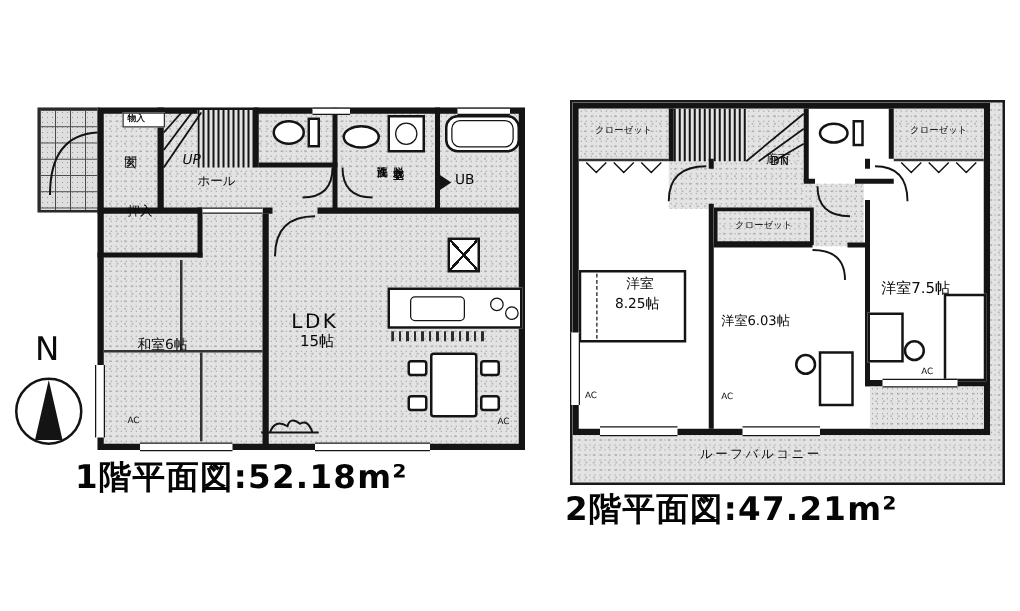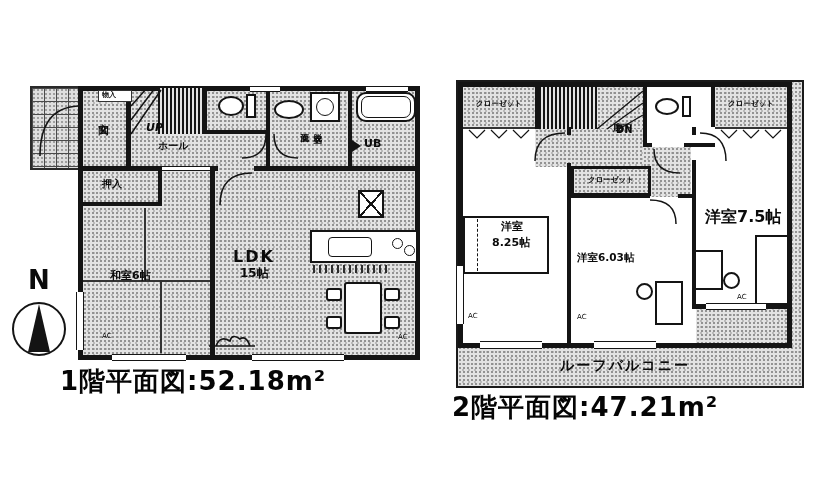--- a/index.html
+++ b/index.html
@@ -14,21 +14,21 @@
   .tile{background-color:#dedede;
     background-image:linear-gradient(#4a4a4a 1px,transparent 1px),linear-gradient(90deg,#4a4a4a 1px,transparent 1px),radial-gradient(#999 .7px,transparent .8px);
     background-size:100% 13px,12px 100%,4px 4px;border:2px solid #2a2a2a}
   .outline{border:5px solid #141414}
   .thin{border:2px solid #1a1a1a}
   .wall{background:#141414;z-index:3}
   .lineH{background:#333;z-index:2}
   .furn{background:#fff;border:2px solid #141414;z-index:4}
   .round{border-radius:3px}
   .circle{border-radius:50%}
-  .lbl{position:absolute;color:#0b0b0b;font-weight:700;white-space:nowrap;z-index:6;line-height:1.1}
+  .lbl{position:absolute;color:#0b0b0b;font-weight:400;white-space:nowrap;z-index:6;line-height:1.1}
   .vert{writing-mode:vertical-rl;text-orientation:upright;letter-spacing:1px}
   .win{position:absolute;background:#fff;border-top:1.5px solid #141414;border-bottom:1.5px solid #141414;z-index:4}
   .winv{position:absolute;background:#fff;border-left:1.5px solid #141414;border-right:1.5px solid #141414;z-index:4}
   .ac{position:absolute;font-size:7px;line-height:7px;font-weight:400;width:10px;word-break:break-all;z-index:6;color:#0b0b0b}
   .stripesV{background-image:repeating-linear-gradient(90deg,#141414 0 2px,transparent 2px 11px)}
   .hatch{background-image:repeating-linear-gradient(90deg,#2c2c2c 0 2px,transparent 2px 6px)}
   .xbox{background-color:#fff;border:2px solid #141414;z-index:4;
     background-image:linear-gradient(to top right,transparent calc(50% - 1px),#141414 calc(50% - 1px) calc(50% + 1px),transparent calc(50% + 1px)),
                      linear-gradient(to bottom right,transparent calc(50% - 1px),#141414 calc(50% - 1px) calc(50% + 1px),transparent calc(50% + 1px))}
   svg.icon{position:absolute;z-index:5;overflow:visible}
@@ -104,21 +104,21 @@
     <div class="lbl vert" style="left:313px;top:126px;font-size:8.5px;font-weight:700">脱衣室</div>
 
     
     <div class="abs furn" style="left:356px;top:92px;width:60px;height:30px;border-radius:10px;border-width:2.5px"></div>
     <div class="abs" style="left:361px;top:96px;width:50px;height:22px;border:1px solid #141414;border-radius:7px;z-index:5"></div>
     <div class="abs" style="left:352px;top:140px;width:0;height:0;border-left:9px solid #141414;border-top:6px solid transparent;border-bottom:6px solid transparent;z-index:5"></div>
     <div class="lbl" style="left:364px;top:138px;font-size:11px">UB</div>
     <div class="win" style="left:366px;top:86px;width:42px;height:6px"></div>
 
     
-    <div class="lbl" style="left:102px;top:178px;font-size:10px">押入</div>
+    <div class="lbl" style="left:102px;top:164px;font-size:10px">押入</div>
     <div class="abs lineH" style="left:83px;top:280px;width:127px;height:2px"></div>
     <div class="abs lineH" style="left:144px;top:208px;width:2px;height:72px"></div>
     <div class="abs lineH" style="left:160px;top:282px;width:2px;height:71px"></div>
     <div class="lbl" style="left:110px;top:270px;font-size:11px">和室6帖</div>
     <div class="ac" style="left:102px;top:333px">AC</div>
     <div class="winv" style="left:76px;top:292px;width:8px;height:58px"></div>
     <div class="win" style="left:112px;top:354px;width:74px;height:7px"></div>
 
     
     <svg class="icon" style="left:218px;top:171px" width="36" height="36">
@@ -225,26 +225,26 @@
     <div class="win" style="left:480px;top:341px;width:62px;height:8px"></div>
 
     
     <div class="lbl" style="left:577px;top:252px;font-size:10.5px">洋室6.03帖</div>
     <div class="abs furn" style="left:655px;top:281px;width:28px;height:44px"></div>
     <div class="abs furn circle" style="left:636px;top:283px;width:17px;height:17px"></div>
     <div class="ac" style="left:577px;top:314px">AC</div>
     <div class="win" style="left:594px;top:341px;width:62px;height:8px"></div>
 
     
-    <div class="lbl" style="left:705px;top:208px;font-size:16px">洋室7.5帖</div>
+    <div class="lbl" style="left:705px;top:224px;font-size:12px">洋室7.5帖</div>
     <div class="abs furn" style="left:694px;top:250px;width:29px;height:40px"></div>
     <div class="abs furn circle" style="left:723px;top:272px;width:17px;height:17px"></div>
     <div class="abs furn" style="left:755px;top:235px;width:34px;height:70px"></div>
     <div class="ac" style="left:737px;top:294px">AC</div>
     <div class="win" style="left:706px;top:303px;width:60px;height:7px"></div>
 
     
-    <div class="lbl" style="left:560px;top:358px;font-size:14px;letter-spacing:2px">ルーフバルコニー</div>
+    <div class="lbl" style="left:560px;top:358px;font-size:10px;letter-spacing:2px">ルーフバルコニー</div>
 
     <div class="caption" style="left:452px;top:390px">2階平面図:47.21m²</div>
   </div>
 
 </div>
 
 </body></html>

